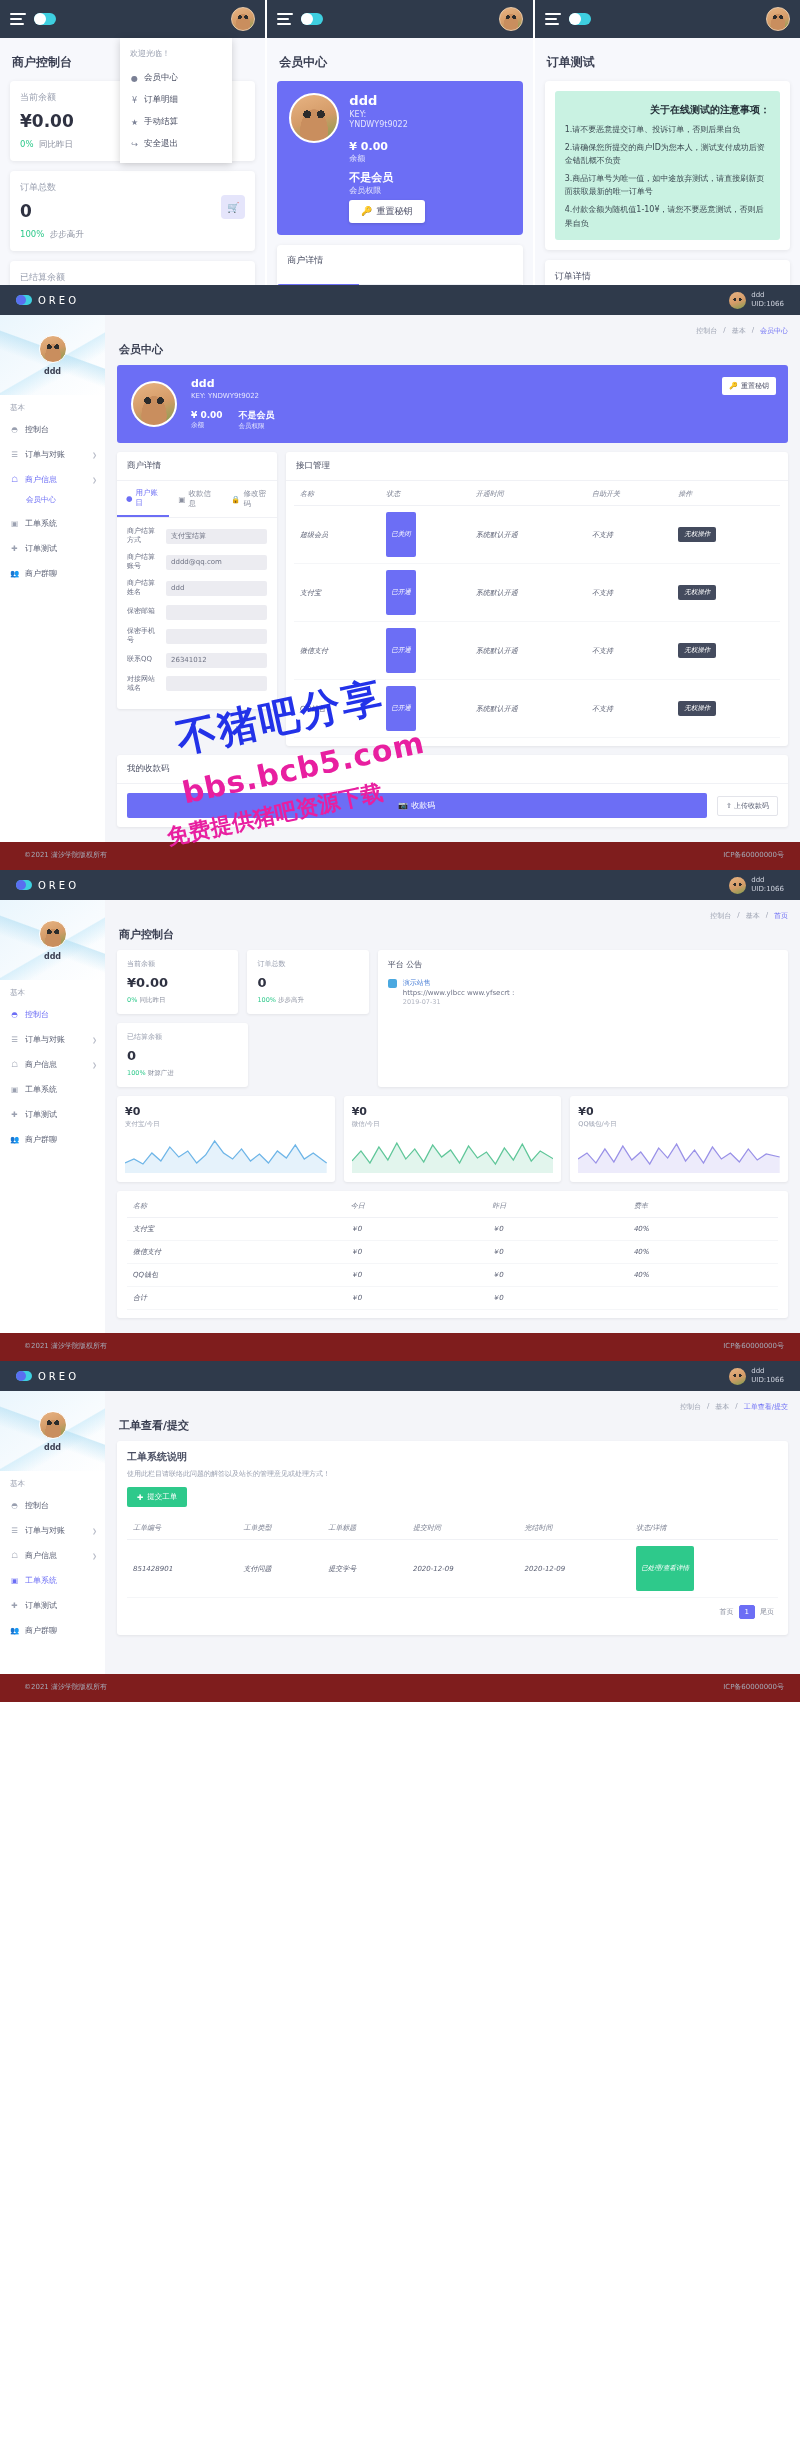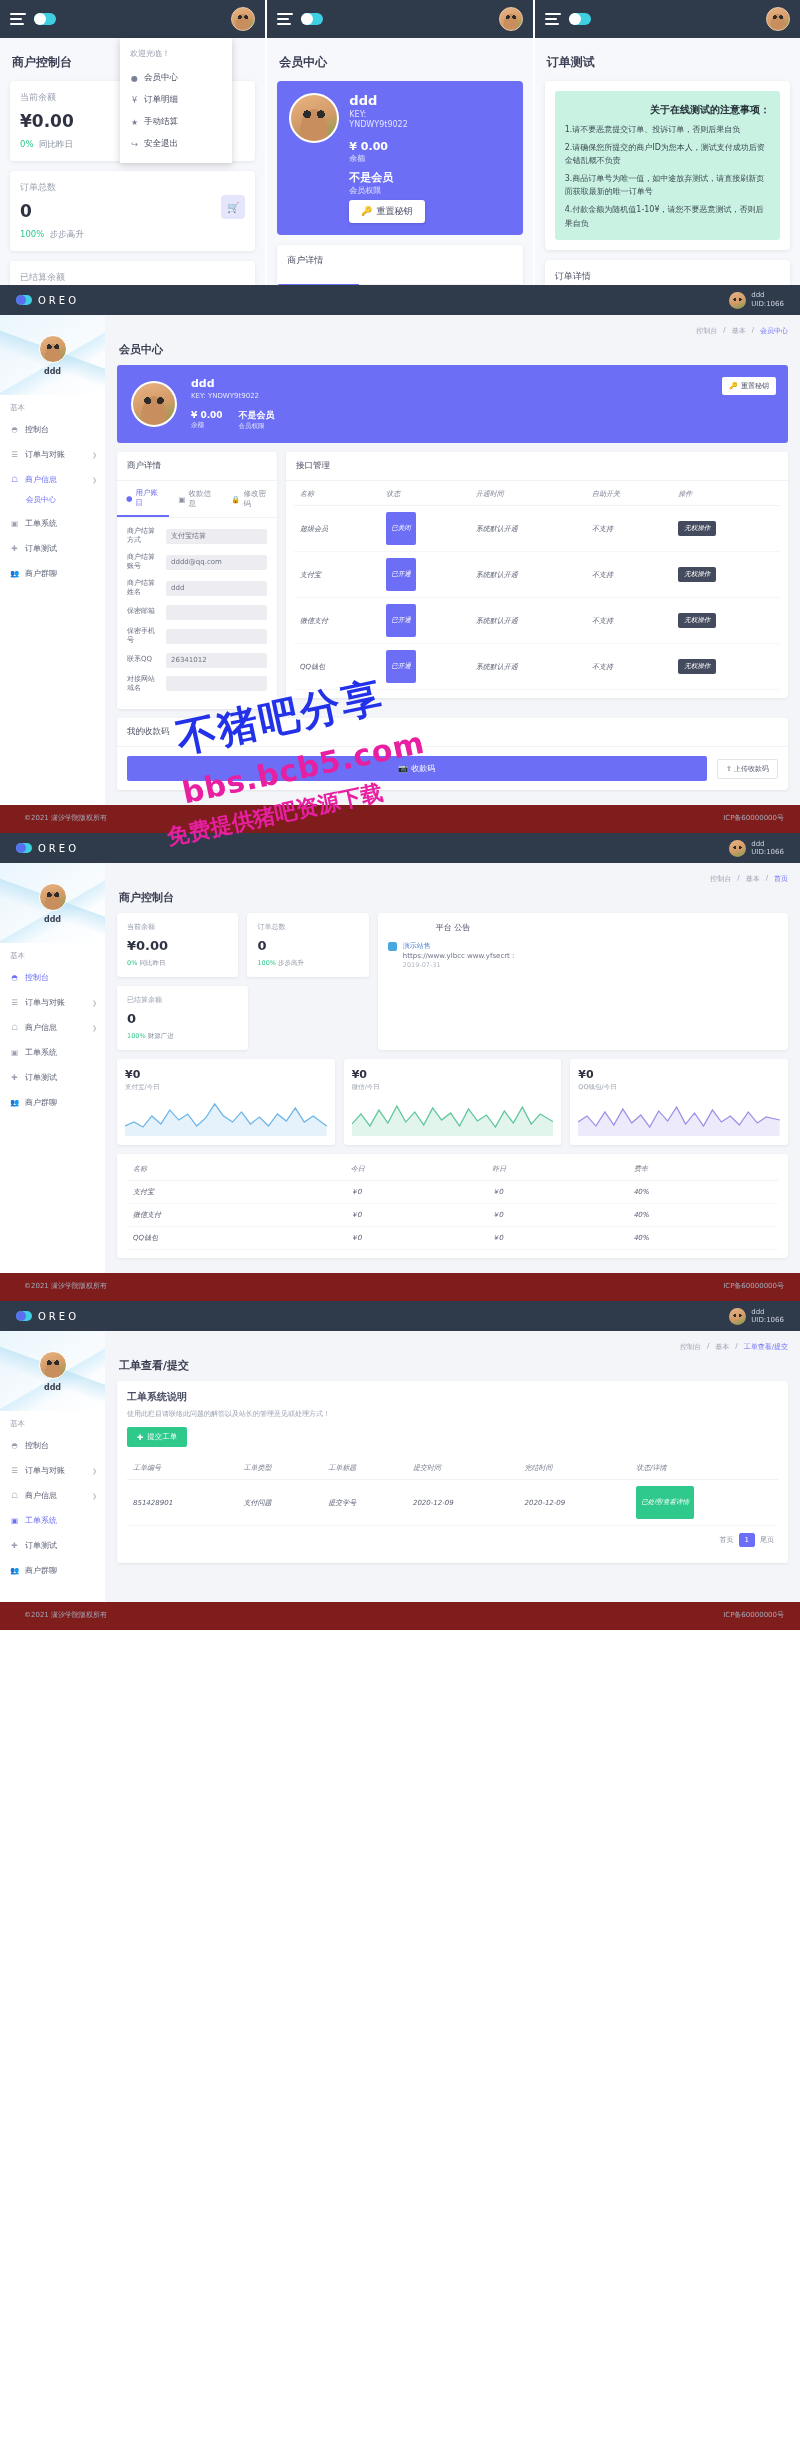--- a/index.html
+++ b/index.html
@@ -155,21 +155,21 @@
   .tabs-row div{padding:7px 9px;font-size:7.5px;color:#8b909f;display:flex;gap:3px;align-items:center;}
   .tabs-row div.on{color:#6c6ef5;border-bottom:2px solid #6c6ef5;}
 
   .frow{display:flex;align-items:center;gap:7px;margin-bottom:7px;}
   .frow .fl{width:32px;font-size:7px;color:#6b7084;line-height:1.35;text-align:left;flex:0 0 32px;}
   .frow .fi{flex:1;height:15px;background:#ececf1;border-radius:2px;font-size:7px;color:#6f7384;padding:0 5px;display:flex;align-items:center;}
 
   table.tb{width:100%;border-collapse:collapse;font-size:7px;font-style:italic;}
   table.tb th{text-align:left;color:#7b8092;font-weight:normal;padding:6px 6px;border-bottom:1px solid #f0f1f5;}
   table.tb td{color:#5b6074;padding:6px 6px;border-bottom:1px solid #f5f6f8;}
-  .badge{display:inline-block;background:#6c6ef5;color:#fff;border-radius:2px;padding:12px 5px;font-size:6.5px;}
+  .badge{display:inline-block;background:#6c6ef5;color:#fff;border-radius:2px;padding:18px 5px;font-size:6.5px;}
   .badge.green{background:#2ec98b;}
   .op-btn{display:inline-block;background:#444b5e;color:#fff;border-radius:2px;padding:3px 6px;font-size:6.5px;}
 
   .qr-bar{background:#6c6ef5;color:#fff;text-align:center;font-size:8px;padding:7px 0;border-radius:2px;}
   .up-btn{background:#fff;border:1px solid #e3e4ea;color:#5b6074;font-size:7px;padding:4px 8px;border-radius:2px;}
 
   .footer{display:flex;justify-content:space-between;font-size:7px;color:#a4a9b6;padding:8px 16px 10px 24px;background:#7f1d1d;}
 
   
   .stats{display:flex;gap:9px;}
@@ -598,21 +598,21 @@
           <div style="display:flex;gap:9px;">
             <div class="scard">
               <div class="l">已结算余额</div>
               <div class="v">0</div>
               <div class="f"><b>100%</b> <span>财源广进</span></div>
             </div>
             <div style="flex:1"></div>
           </div>
         </div>
         <div class="scard notice-card">
-          <div class="l" style="font-size:8px;color:#4a4f63;margin-bottom:8px;margin-left:48px;">平台 公告</div>
+          <div class="l" style="font-size:8px;color:#4a4f63;margin-bottom:8px;">平台 公告</div>
           <div class="notice-item">
             <span class="bb"></span>
             <span>
               <span class="t">演示站售</span><br>
               <span>https://www.ylbcc www.yfsecrt：</span><br>
               <span class="d">2019-07-31</span>
             </span>
           </div>
         </div>
       </div>
@@ -667,20 +667,26 @@
                 <td>￥0</td>
                 <td>￥0</td>
                 <td>40%</td>
               </tr>
               <tr>
                 <td>QQ钱包</td>
                 <td>￥0</td>
                 <td>￥0</td>
                 <td>40%</td>
               </tr>
+              <tr>
+                <td>合计</td>
+                <td>￥0</td>
+                <td>￥0</td>
+                <td></td>
+              </tr>
             </tbody>
           </table>
         </div>
       </div>
       <div style="height:6px"></div>
     </div>
   </div>
   <div class="footer">
     <span>©2021 潇汐学院版权所有</span>
     <span>ICP备60000000号</span>

